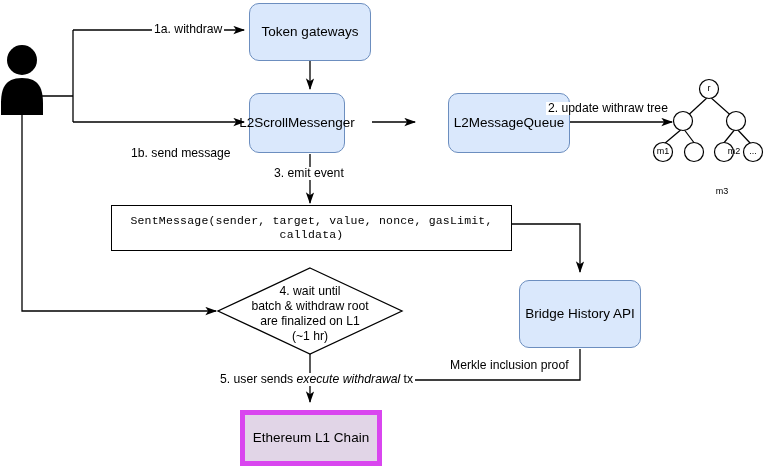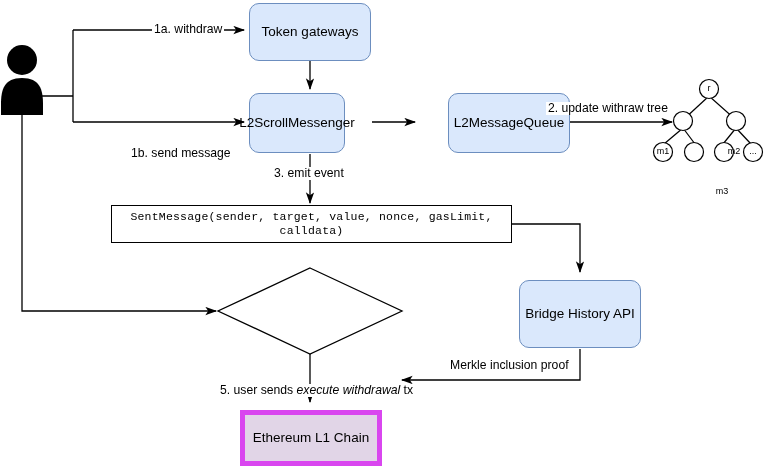--- a/index.html
+++ b/index.html
@@ -145,44 +145,50 @@
   </div>
 
   <div class="node proc" style="left:249px; top:93px; width:96px; height:60px;">
     <span>L2ScrollMessenger</span>
   </div>
 
   <div class="node proc" style="left:420px; top:93px; width:122px; height:60px;margin-left:28px;">
     <span>L2MessageQueue</span>
   </div>
 
-  <div class="node rect-plain" style="left:111px; top:205px; width:401px; height:38px;">
+  <div class="node rect-plain" style="left:111px; top:205px; width:401px; height:46px;">
     <span>SentMessage(sender, target, value, nonce, gasLimit, calldata)</span>
   </div>
 
   <div class="node proc" style="left:519px; top:280px; width:122px; height:68px;">
     <span>Bridge History API</span>
   </div>
 
   <div class="node l1chain" style="left:240px; top:410px; width:142px; height:56px;">
     <span>Ethereum L1 Chain</span>
   </div>
 
+  <div class="diamond-text" style="left:218px; top:284px; width:184px;">
+    <div>4. wait until</div>
+    <div>batch &amp; withdraw root</div>
+    <div>are finalized on L1</div>
+    <div>(~1 hr)</div>
+  </div>
 
   <div class="edge-label" style="left:152px; top:23px;">1a. withdraw</div>
 
   <div class="edge-label" style="left:129px; top:115px;margin-top:32px;">1b. send message</div>
 
   <div class="edge-label" style="left:546px; top:102px;">2. update withraw tree</div>
 
   <div class="edge-label" style="left:272px; top:167px;">3. emit event</div>
 
   <div class="edge-label" style="left:448px; top:359px;">Merkle inclusion proof</div>
 
-  <div class="edge-label" style="left:218px; top:384px;"><span>5. user sends </span><span class="ital">execute withdrawal</span><span> tx</span></div>
+  <div class="edge-label" style="left:218px; top:373px;"><span>5. user sends </span><span class="ital">execute withdrawal</span><span> tx</span></div>
 
   <div class="tree-label" style="left:699px; top:83px; width:20px;">r</div>
   <div class="tree-label" style="left:653px; top:146px; width:20px;">m1</div>
   <div class="tree-label" style="left:684px; top:146px; width:20px;margin-left:40px;">m2</div>
   <div class="tree-label" style="left:714px; top:146px; width:16px;margin-top:40px;">m3</div>
   <div class="tree-label" style="left:743px; top:146px; width:20px;">...</div>
 
 </div>
 
 </body></html>

